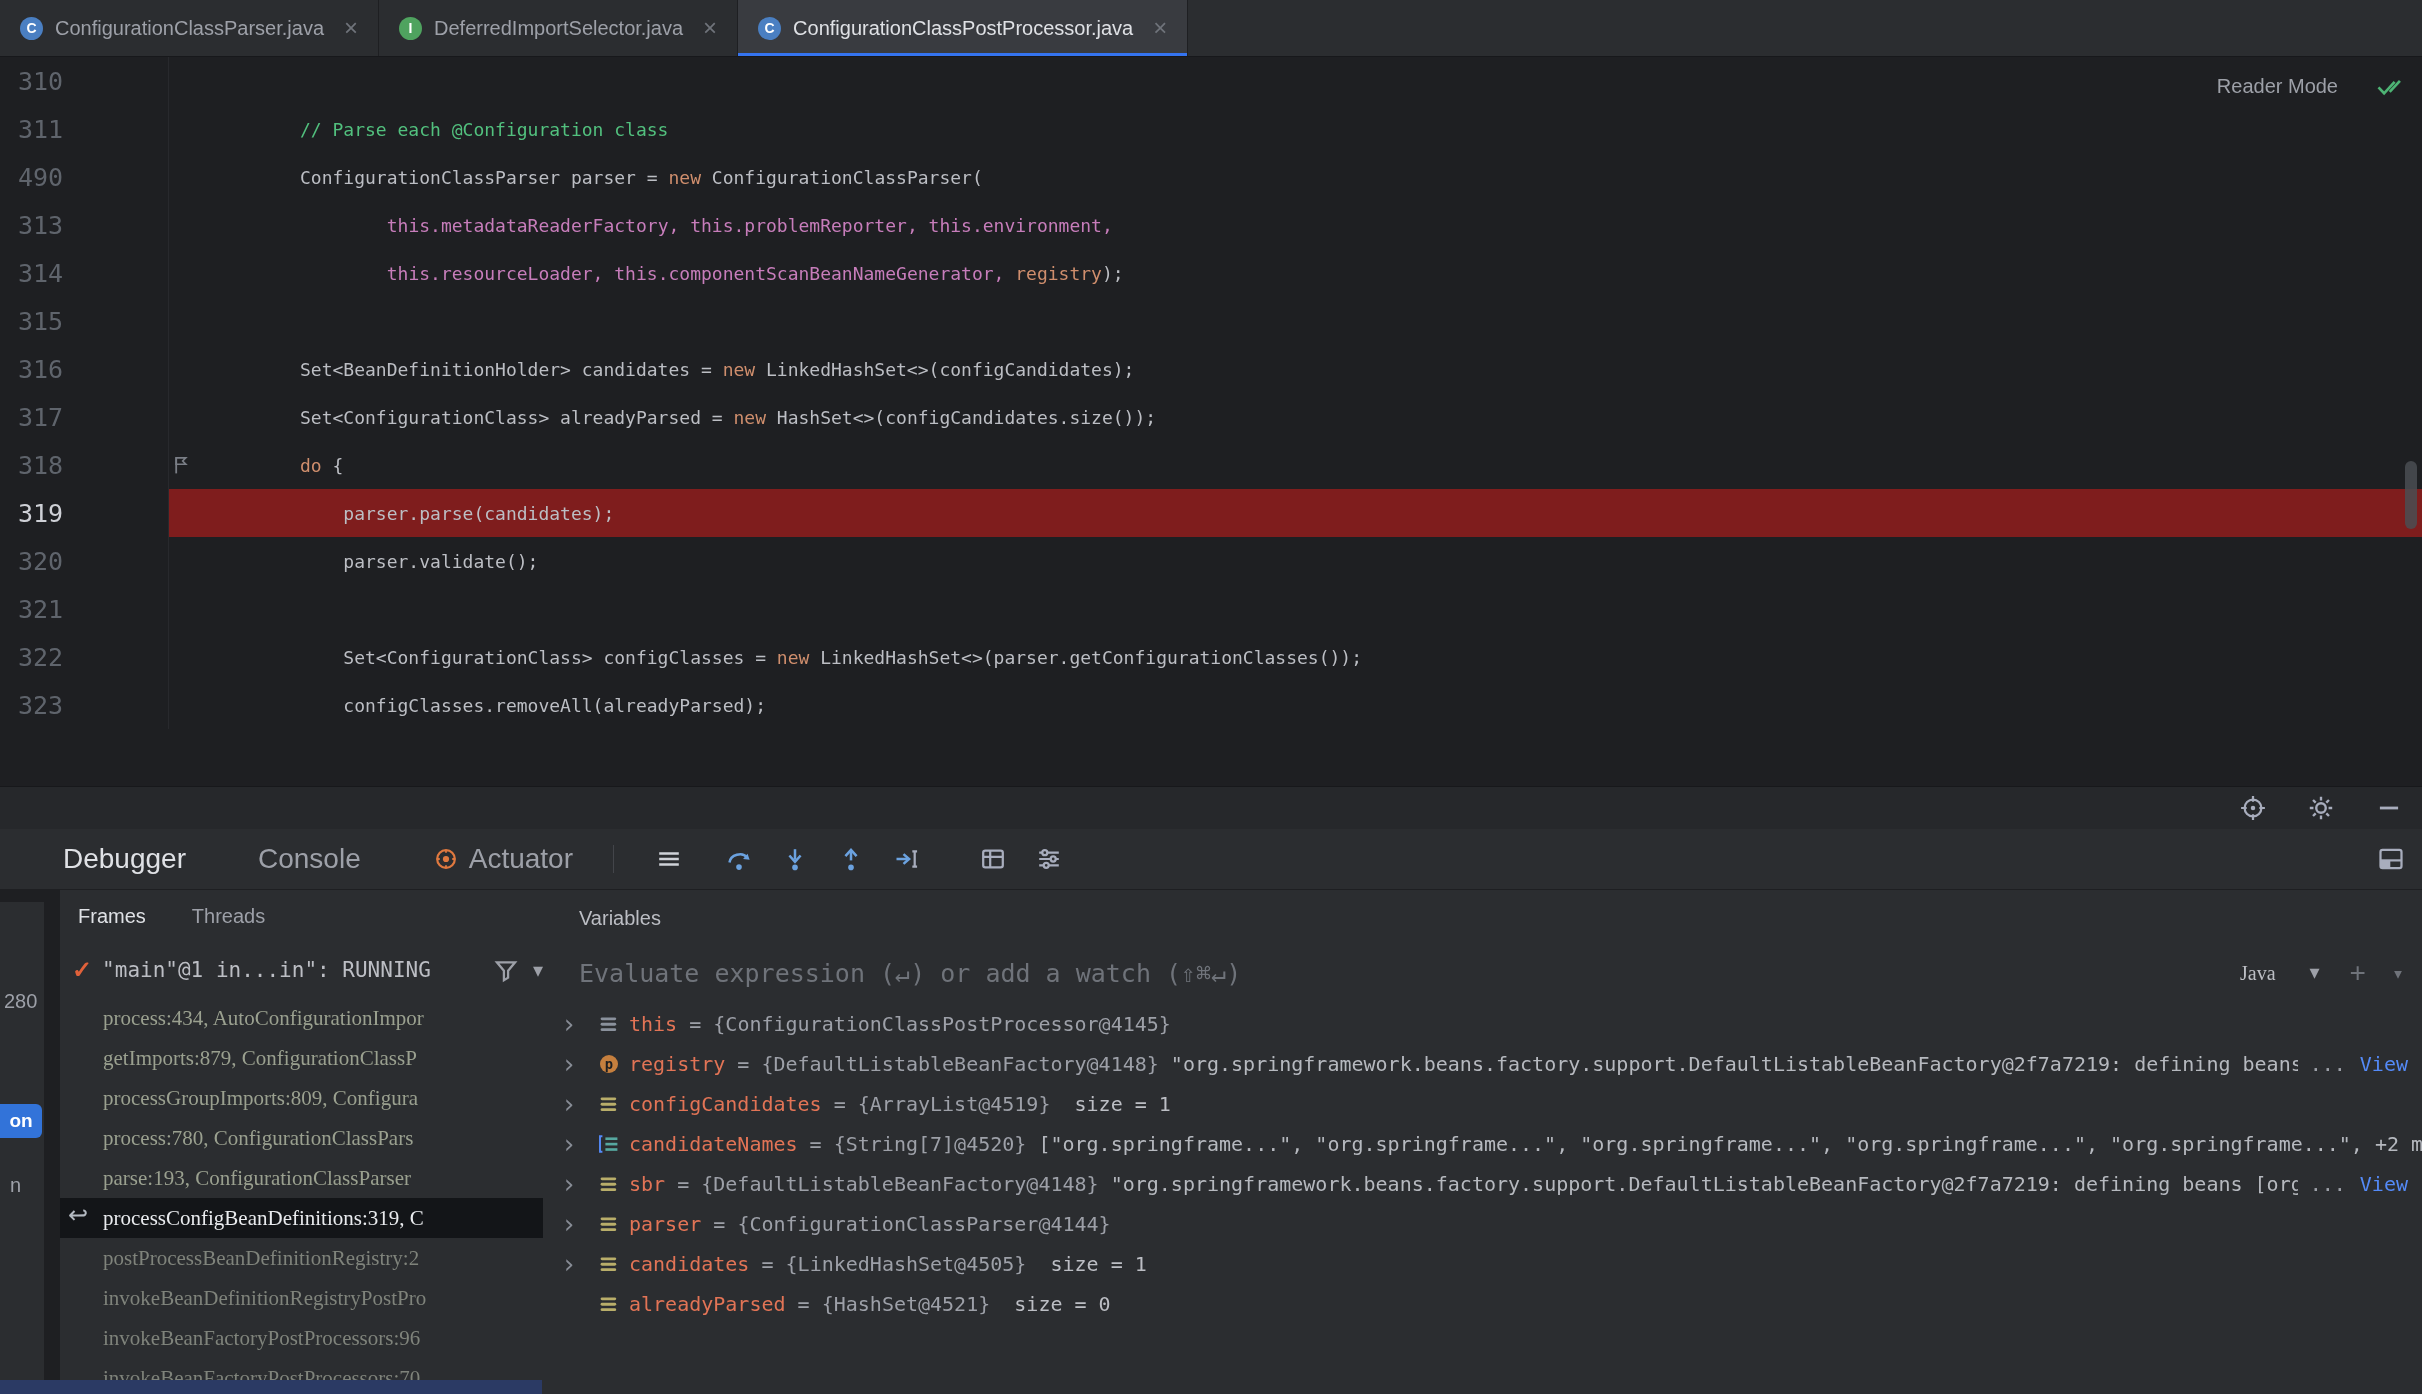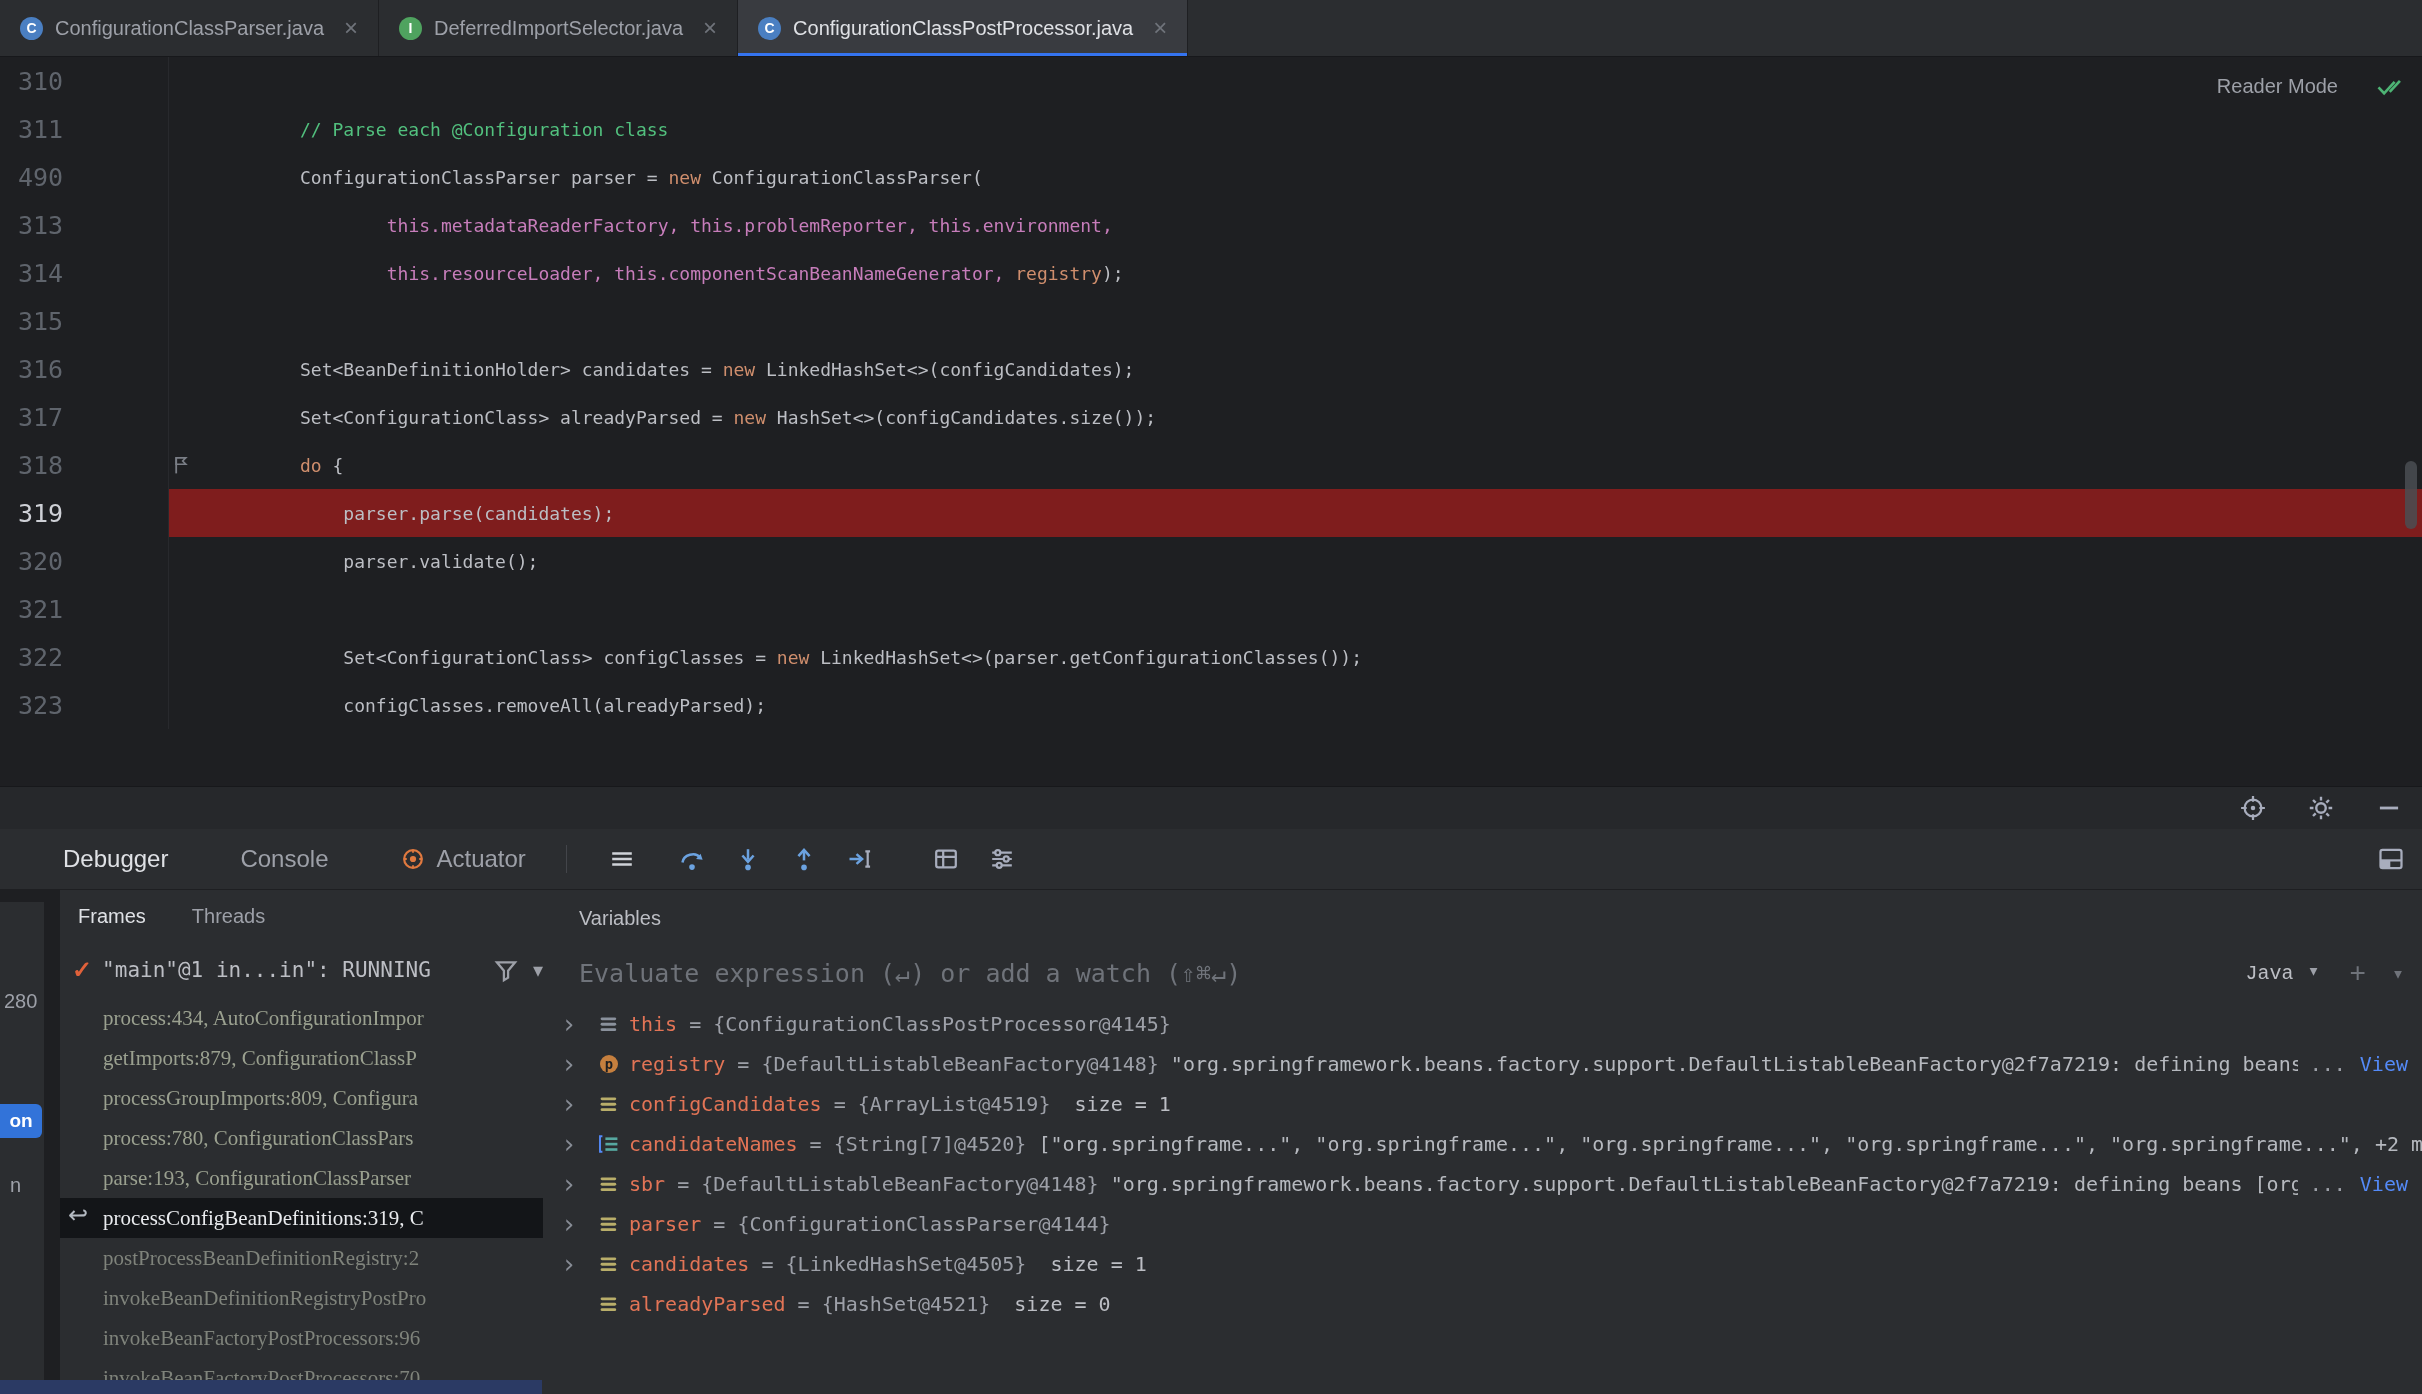--- a/index.html
+++ b/index.html
@@ -32,21 +32,21 @@
   .reader{position:absolute;top:14px;right:18px;display:flex;align-items:center;gap:36px}
   .rlabel{color:#9da0a8;font-size:20px}
   .vscroll{position:absolute;right:5px;top:404px;width:12px;height:68px;background:#4a4d52;border-radius:6px;opacity:.85}
 
   
   .panel-sep{position:absolute;top:786px;left:0;right:0;height:42px;background:#26282b;border-top:1px solid #17181b;border-bottom:1px solid #17181b;display:flex;align-items:center;justify-content:flex-end;gap:38px;padding-right:18px}
 
   
   .dbg-toolbar{position:absolute;top:829px;left:0;right:0;height:60px;background:#2b2d30;border-bottom:1px solid #1e1f22;display:flex;align-items:center;padding:0 16px 0 63px}
   .dbg-tabs{display:flex;align-items:center;gap:72px}
-  .dtab{display:flex;align-items:center;gap:10px;font-size:24px;color:#9da0a8}
+  .dtab{display:flex;align-items:center;gap:10px;font-size:28px;color:#9da0a8}
   .dtab.active{color:#dfe1e5}
   .dticon svg{width:26px;height:26px;display:block}
   .vsep{width:1px;height:28px;background:#43454a;margin-left:40px}
   .ic{display:inline-flex;width:30px;height:30px;align-items:center;justify-content:center;flex:none}
   .ic svg{width:28px;height:28px;display:block}.ml40{margin-left:40px}.ml26{margin-left:26px}.ml56{margin-left:56px}
   .mlauto{margin-left:auto}
 
   
   .dbg-body{position:absolute;top:890px;left:0;right:0;bottom:0}
   .left-strip{position:absolute;left:0;top:12px;bottom:0;width:44px;background:#2b2d30;border-right:1px solid #1e1f22;overflow:hidden}
@@ -68,21 +68,21 @@
   .frow.upper{color:#9aa08f}
   .frow.lower{color:#7f837b}
   .frow.sel{background:#131518;color:#e9ebee}
   .hook{position:absolute;left:8px;top:5px;color:#b4bac2;font-size:24px;line-height:1}
 
   .navy{position:absolute;left:0;bottom:0;width:542px;height:14px;background:#2b3a64}
 
   .vars-pane{position:absolute;left:543px;top:0;right:0;bottom:0;background:#2b2d30;overflow:hidden}
   .vars-header{height:56px;display:flex;align-items:center;padding-left:36px;font-size:20px;color:#bcbec4}
   .eval-row{height:54px;display:flex;align-items:center;padding:0 18px 0 36px;font-family:"DejaVu Sans Mono",monospace;font-size:25px;color:#6f737a}
-  .java{margin-left:auto;font-family:Liberation Mono, monospace;font-size:20px;color:#bcbec4;display:flex;gap:2px}
+  .java{margin-left:auto;font-family:Liberation Serif, serif;font-size:20px;color:#bcbec4;display:flex;gap:22px}
   .plus{font-family:"Liberation Sans",sans-serif;font-size:28px;color:#6f737a;margin-left:30px;line-height:1}
   .caret.dim{color:#6f737a;margin-left:26px}
   .vars-list{position:absolute;top:114px;left:0;right:0;bottom:0}
   .vrow{height:40px;display:flex;align-items:center;padding-left:18px;font-family:"DejaVu Sans Mono",monospace;font-size:20px;white-space:pre;overflow:hidden}
   .vchev{width:36px;flex:none;color:#878c95;font-size:26px;line-height:1}
   .vchev.hide{visibility:hidden}
   .vicon{width:32px;flex:none;display:flex;align-items:center}
   .vicon svg{width:24px;height:24px;display:block}
   .vname{color:#e27456}
   .veq{color:#9da0a8}

